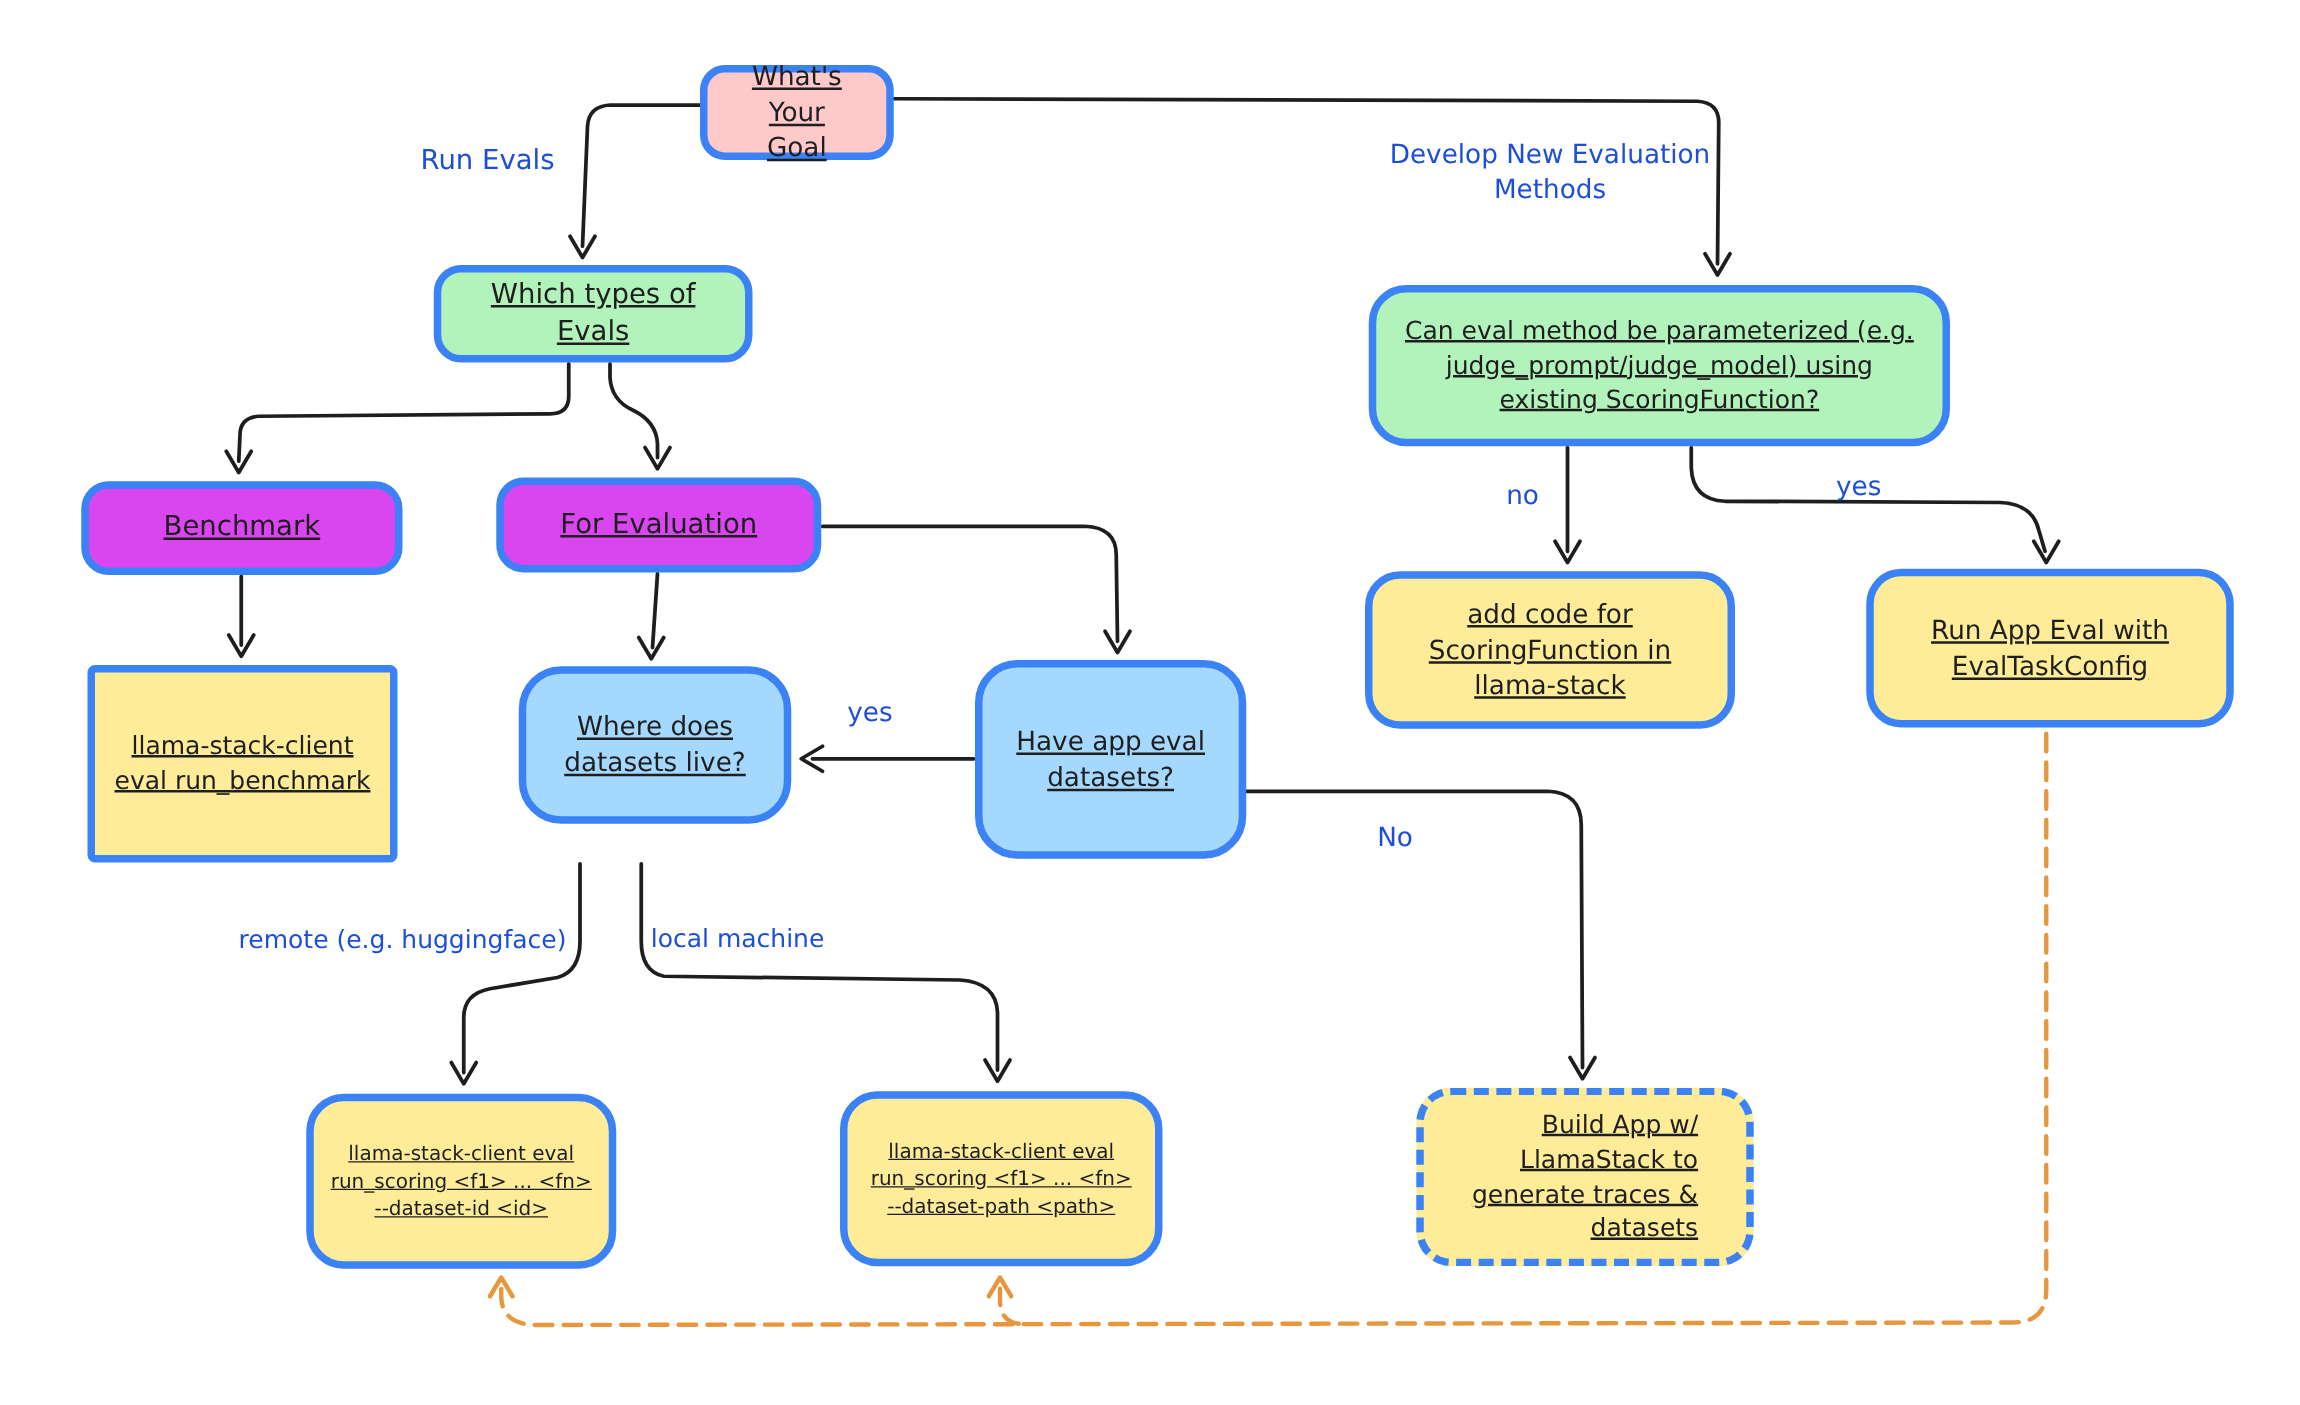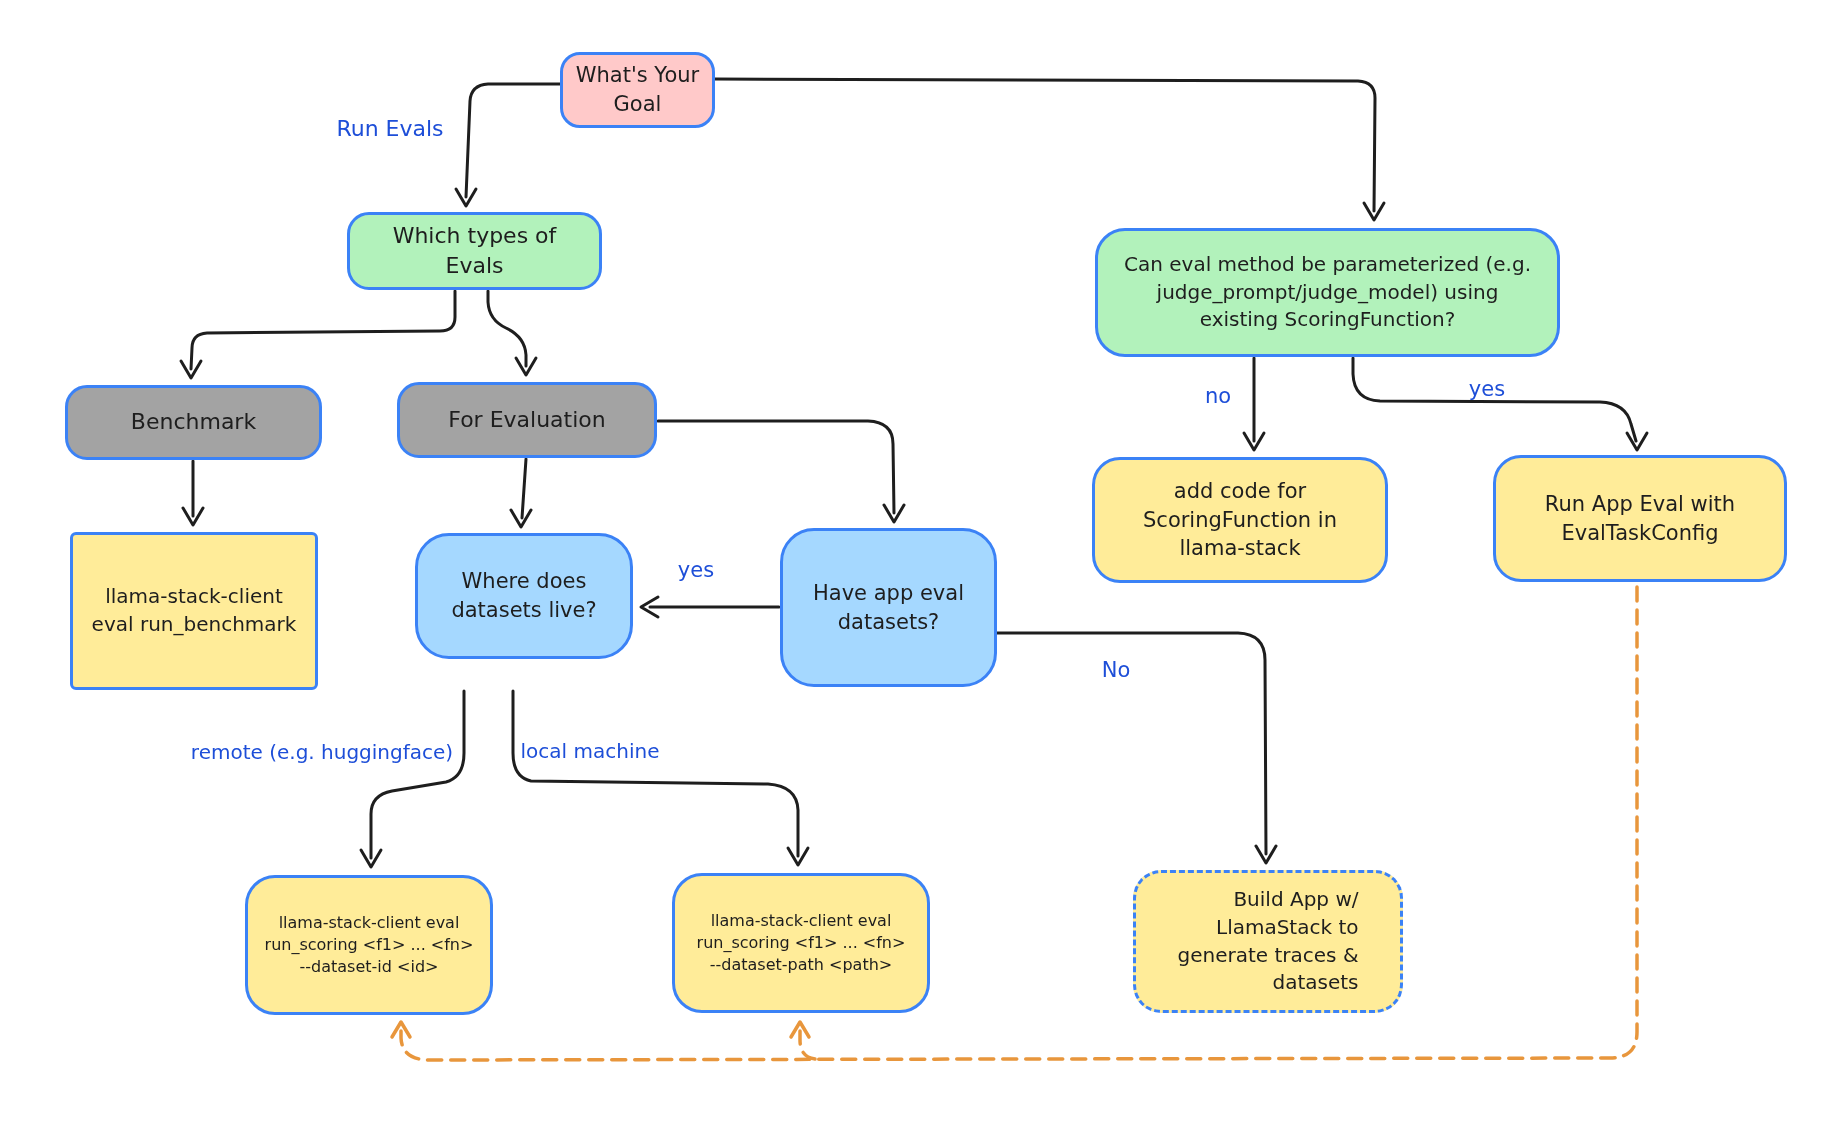--- a/index.html
+++ b/index.html
@@ -1,29 +1,29 @@
 <!DOCTYPE html>
 <html><head>
 <meta charset="utf-8">
 <style>
   html,body{margin:0;padding:0;background:#ffffff;}
   #canvas{
     position:relative;width:1840px;height:1124px;background:#ffffff;
     font-family:"DejaVu Sans",sans-serif;color:#1e1e1e;overflow:hidden;
   }
   .node{
-    position:absolute;box-sizing:border-box;border:3px solid #3b82f6;
+    position:absolute;box-sizing:border-box;border:6px solid #3b82f6;
     display:flex;align-items:center;justify-content:center;text-align:center;
-    white-space:pre-line;line-height:1.38;color:#1e1e1e;padding:6px 10px;
+    white-space:pre-line;line-height:1.38;color:#1e1e1e;padding:6px 10px;text-decoration:underline;
   }
   .fill-pink{background:#ffc9c9;}
   .fill-green{background:#b2f2bb;}
   .fill-blue{background:#a5d8ff;}
   .fill-yellow{background:#ffec99;}
-  .fill-white{background:#a3a3a3;text-align:center;}
+  .fill-white{background:#d946ef;text-align:center;}
   .dashed{border-style:dashed;text-align:right;}
   .elabel{
     position:absolute;transform:translate(-50%,-50%);white-space:pre-line;
     text-align:center;line-height:1.35;color:#1d4ed8;
   }
   svg.edges{position:absolute;left:0;top:0;pointer-events:none;}
   svg.edges path{fill:none;stroke:#1e1e1e;stroke-width:3;stroke-linecap:round;stroke-linejoin:round;}
   svg.edges path.orange{stroke:#e8963c;stroke-width:3.5;}
   svg.edges path.odash{stroke-dasharray:14 9;}
 </style>
@@ -117,20 +117,22 @@
 run_scoring &lt;f1&gt; ... &lt;fn&gt;
 --dataset-path &lt;path&gt;</div>
 
   <div class="node fill-yellow dashed" style="left:1133px;top:870px;width:270px;height:143px;border-radius:28px;font-size:20px;">Build App w/
 LlamaStack to
 generate traces &amp;
 datasets</div>
 
   <span class="elabel" style="left:390px;top:129px;font-size:22px;">Run Evals</span>
 
+  <span class="elabel" style="left:1240px;top:138px;font-size:21px;">Develop New Evaluation
+Methods</span>
 
   <span class="elabel" style="left:1218px;top:396px;font-size:21px;">no</span>
 
   <span class="elabel" style="left:1487px;top:389px;font-size:21px;">yes</span>
 
   <span class="elabel" style="left:696px;top:570px;font-size:21px;">yes</span>
 
   <span class="elabel" style="left:1116px;top:670px;font-size:21px;">No</span>
 
   <span class="elabel" style="left:322px;top:752px;font-size:20px;">remote (e.g. huggingface)</span>

